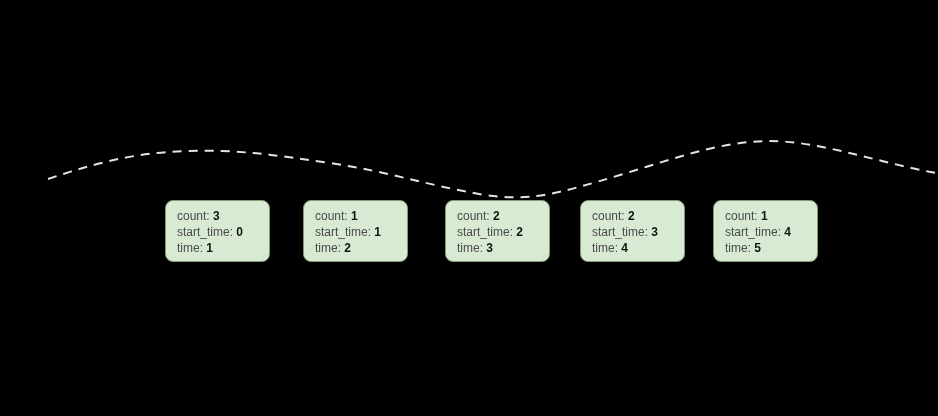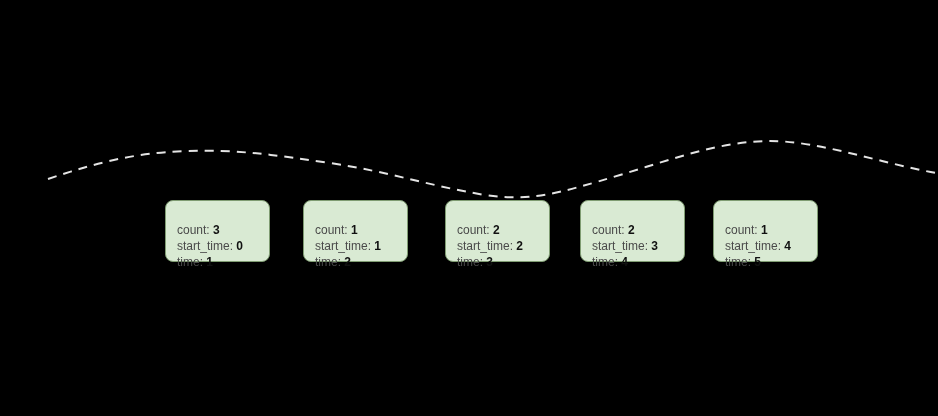--- a/index.html
+++ b/index.html
@@ -25,21 +25,21 @@
   }
   .card {
     position: absolute;
     top: 200px;
     width: 105px;
     height: 62px;
     box-sizing: border-box;
     background: #d9ead3;
     border: 1px solid #7f9c72;
     border-radius: 8px;
-    padding: 21px 10px 6px 11px;
+    padding: 7px 10px 6px 11px;
     box-shadow: 1px 2px 3px rgba(0,0,0,0.45);
     font-size: 12px;
     line-height: 16px;
     color: #4a4a4a;
   }
   .card .field-line { white-space: nowrap; }
   .card .lbl { color: #4a4a4a; font-weight: 400; }
   .card .val { color: #111111; font-weight: 700; }
   .card-1 { left: 165px; }
   .card-2 { left: 303px; }

